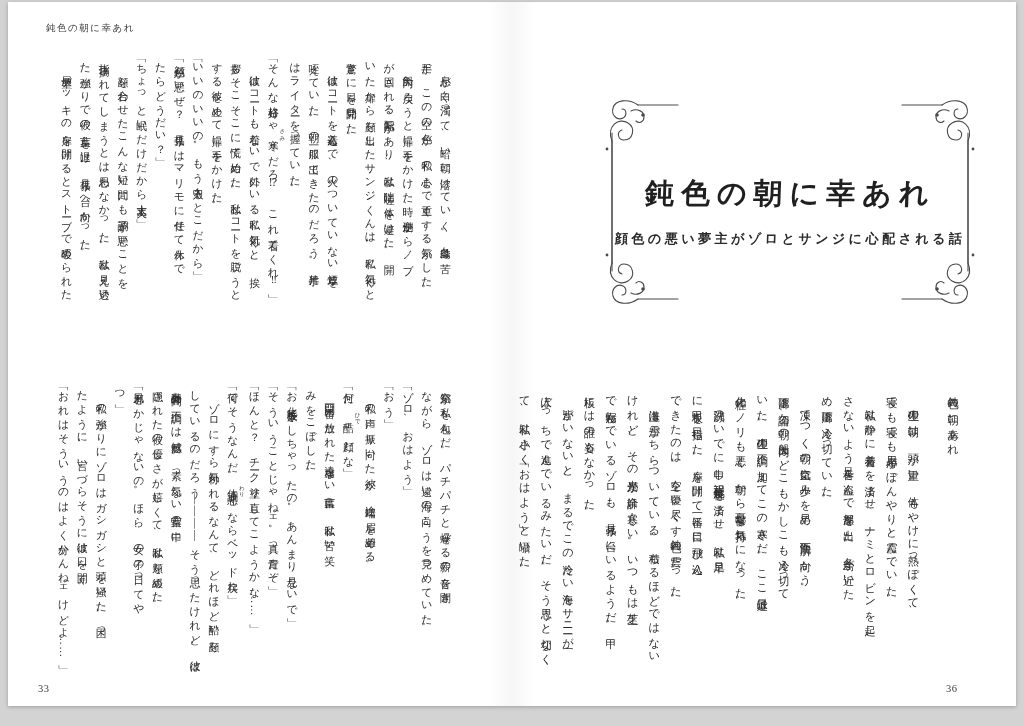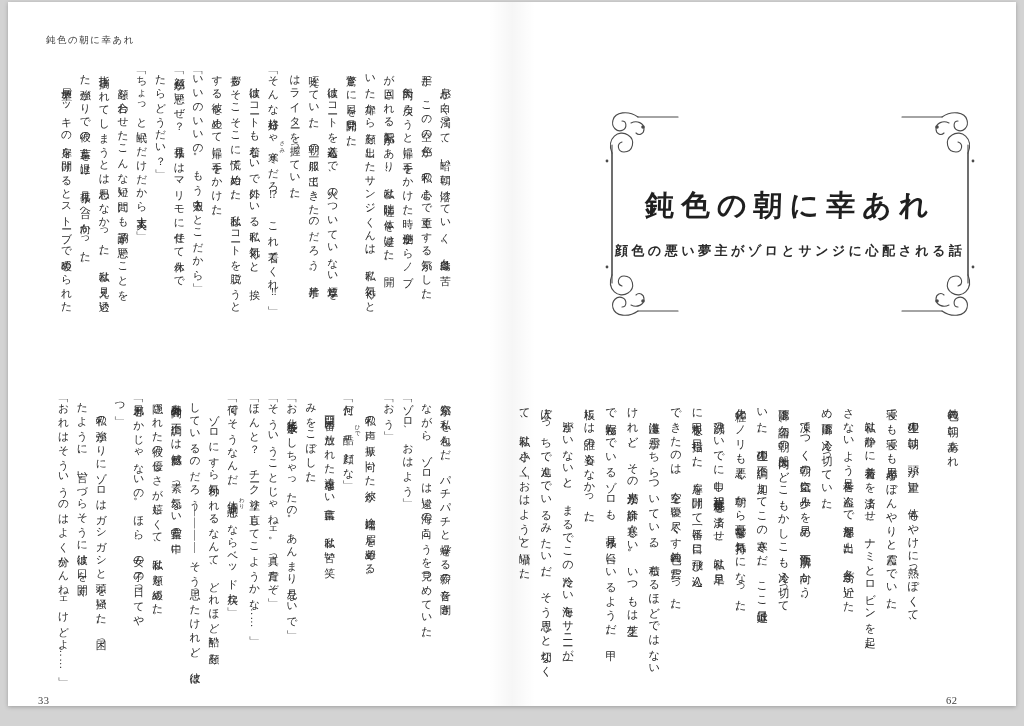--- a/index.html
+++ b/index.html
@@ -16,21 +16,21 @@
     width:1008px; height:704px;
     background:#ffffff;
     box-shadow:0 1px 4px rgba(0,0,0,0.25);
   }
   .spread::after {
     content:""; position:absolute; left:50%; top:0; width:46px; height:100%;
     transform:translateX(-50%);
     background:linear-gradient(to right, rgba(0,0,0,0), rgba(0,0,0,0.035), rgba(0,0,0,0));
     pointer-events:none;
   }
-  .page { position:absolute; top:12px; height:100%; width:504px; }
+  .page { position:absolute; top:0; height:100%; width:504px; }
   .page-left  { left:0; }
   .page-right { right:0; }
 
   .running-header {
     position:absolute; left:38px; top:20px;
     font-size:9.5px; color:#3c3c3c; letter-spacing:1.5px;
   }
   .pagenum {
     position:absolute; font-size:10.5px; color:#3c3c3c; letter-spacing:0.5px;
   }
@@ -177,16 +177,16 @@
         <p class="vline">できたのは、空を覆い尽くす鈍色の雲だった。</p>
         <p class="vline">　海上は雪がちらついている。積もるほどではない</p>
         <p class="vline">けれど、その光景が余計に寒々しい。いつもは芝生</p>
         <p class="vline">で寝転んでいるゾロも、見張り台にいるようだ。甲</p>
         <p class="vline">板には誰の姿もなかった。</p>
         <p class="vline">　皆がいないと、まるでこの冷たい海をサニーが一</p>
         <p class="vline">人ぼっちで進んでいるみたいだ。そう思うと切なく</p>
         <p class="vline">て、私は小さく「おはよう」と囁いた。</p>
       </div>
 
-    <div class="pagenum pn-right">62</div>
+    <div class="pagenum pn-right">36</div>
   </div>
 
 </div>
 
 </body></html>

